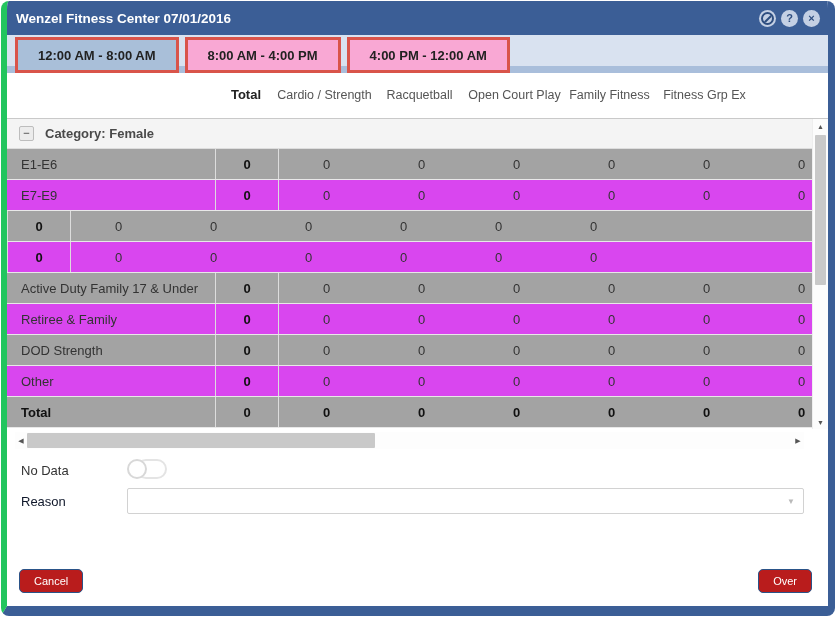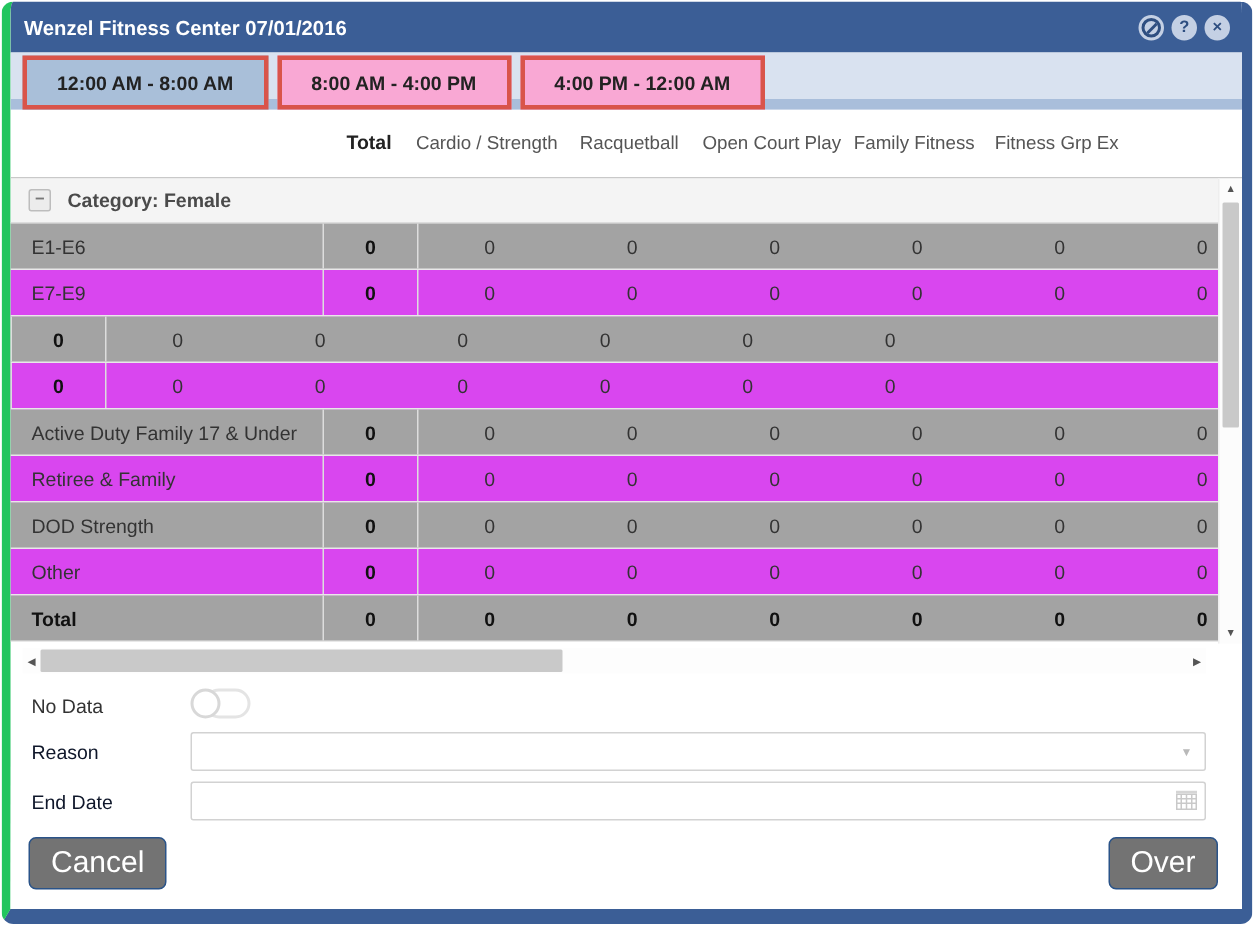--- a/index.html
+++ b/index.html
@@ -53,21 +53,21 @@
   .form-label{flex:0 0 106px;font-size:13px;color:#333;}
   .form-label.dim{color:#0f172a;}
   .toggle{position:relative;width:42px;height:22px;cursor:pointer;}
   .toggle .pill{position:absolute;left:9px;top:0;width:31px;height:20px;border:2px solid #e4e4e4;border-radius:11px;box-sizing:border-box;background:#fff;}
   .toggle .knob{position:absolute;left:0;top:0;width:20px;height:20px;border:2px solid #d8d8d8;border-radius:50%;box-sizing:border-box;background:#fff;}
   .input{position:relative;flex:1;height:26px;border:1px solid #d2d2d2;border-radius:2px;background:#fff;box-sizing:border-box;}
   .input .chev{position:absolute;right:8px;top:8px;font-size:8px;color:#b9b9b9;}
   .input .cal{position:absolute;right:5px;top:5px;}
   
   .footer{margin-top:auto;display:flex;justify-content:space-between;padding:0 16px 13px 12px;}
-  .btn{background:#737373;border:1px solid #2a5388;border-radius:5px;color:#fff;font-size:20px;
+  .btn{background:#b91c1c;border:1px solid #2a5388;border-radius:5px;color:#fff;font-size:11px;
     padding:5px 14px;cursor:pointer;font-family:"Liberation Sans",sans-serif;}
 </style>
 </head>
 <body>
 
 <div class="modal">
 
   <div class="titlebar">
     <span class="title">Wenzel Fitness Center 07/01/2016</span>
     <span class="tb-icons">
@@ -214,39 +214,20 @@
         <span class="knob"></span>
       </span>
     </div>
     <div class="form-row">
       <span class="form-label dim">Reason</span>
       <span class="input">
         <span></span>
         <span class="chev">▼</span>
       </span>
     </div>
-    <div class="form-row">
-      <span class="form-label dim">End Date</span>
-      <span class="input">
-        <span></span>
-        <span class="cal">
-          <svg width="14" height="13" viewBox="0 0 14 13">
-            <g fill="none" stroke="#c9c9c9" stroke-width="1">
-              <rect x="0.5" y="2.5" width="13" height="10"></rect>
-              <line x1="0" y1="5.5" x2="14" y2="5.5"></line>
-              <line x1="0" y1="8.5" x2="14" y2="8.5"></line>
-              <line x1="3.5" y1="3" x2="3.5" y2="13"></line>
-              <line x1="7" y1="3" x2="7" y2="13"></line>
-              <line x1="10.5" y1="3" x2="10.5" y2="13"></line>
-            </g>
-            <rect x="0" y="0" width="14" height="2" fill="#d5d5d5"></rect>
-          </svg>
-        </span>
-      </span>
-    </div>
   </div>
 
   <div class="footer">
     <button class="btn">Cancel</button>
     <button class="btn">Over</button>
   </div>
 
 </div>
 
 </body></html>

